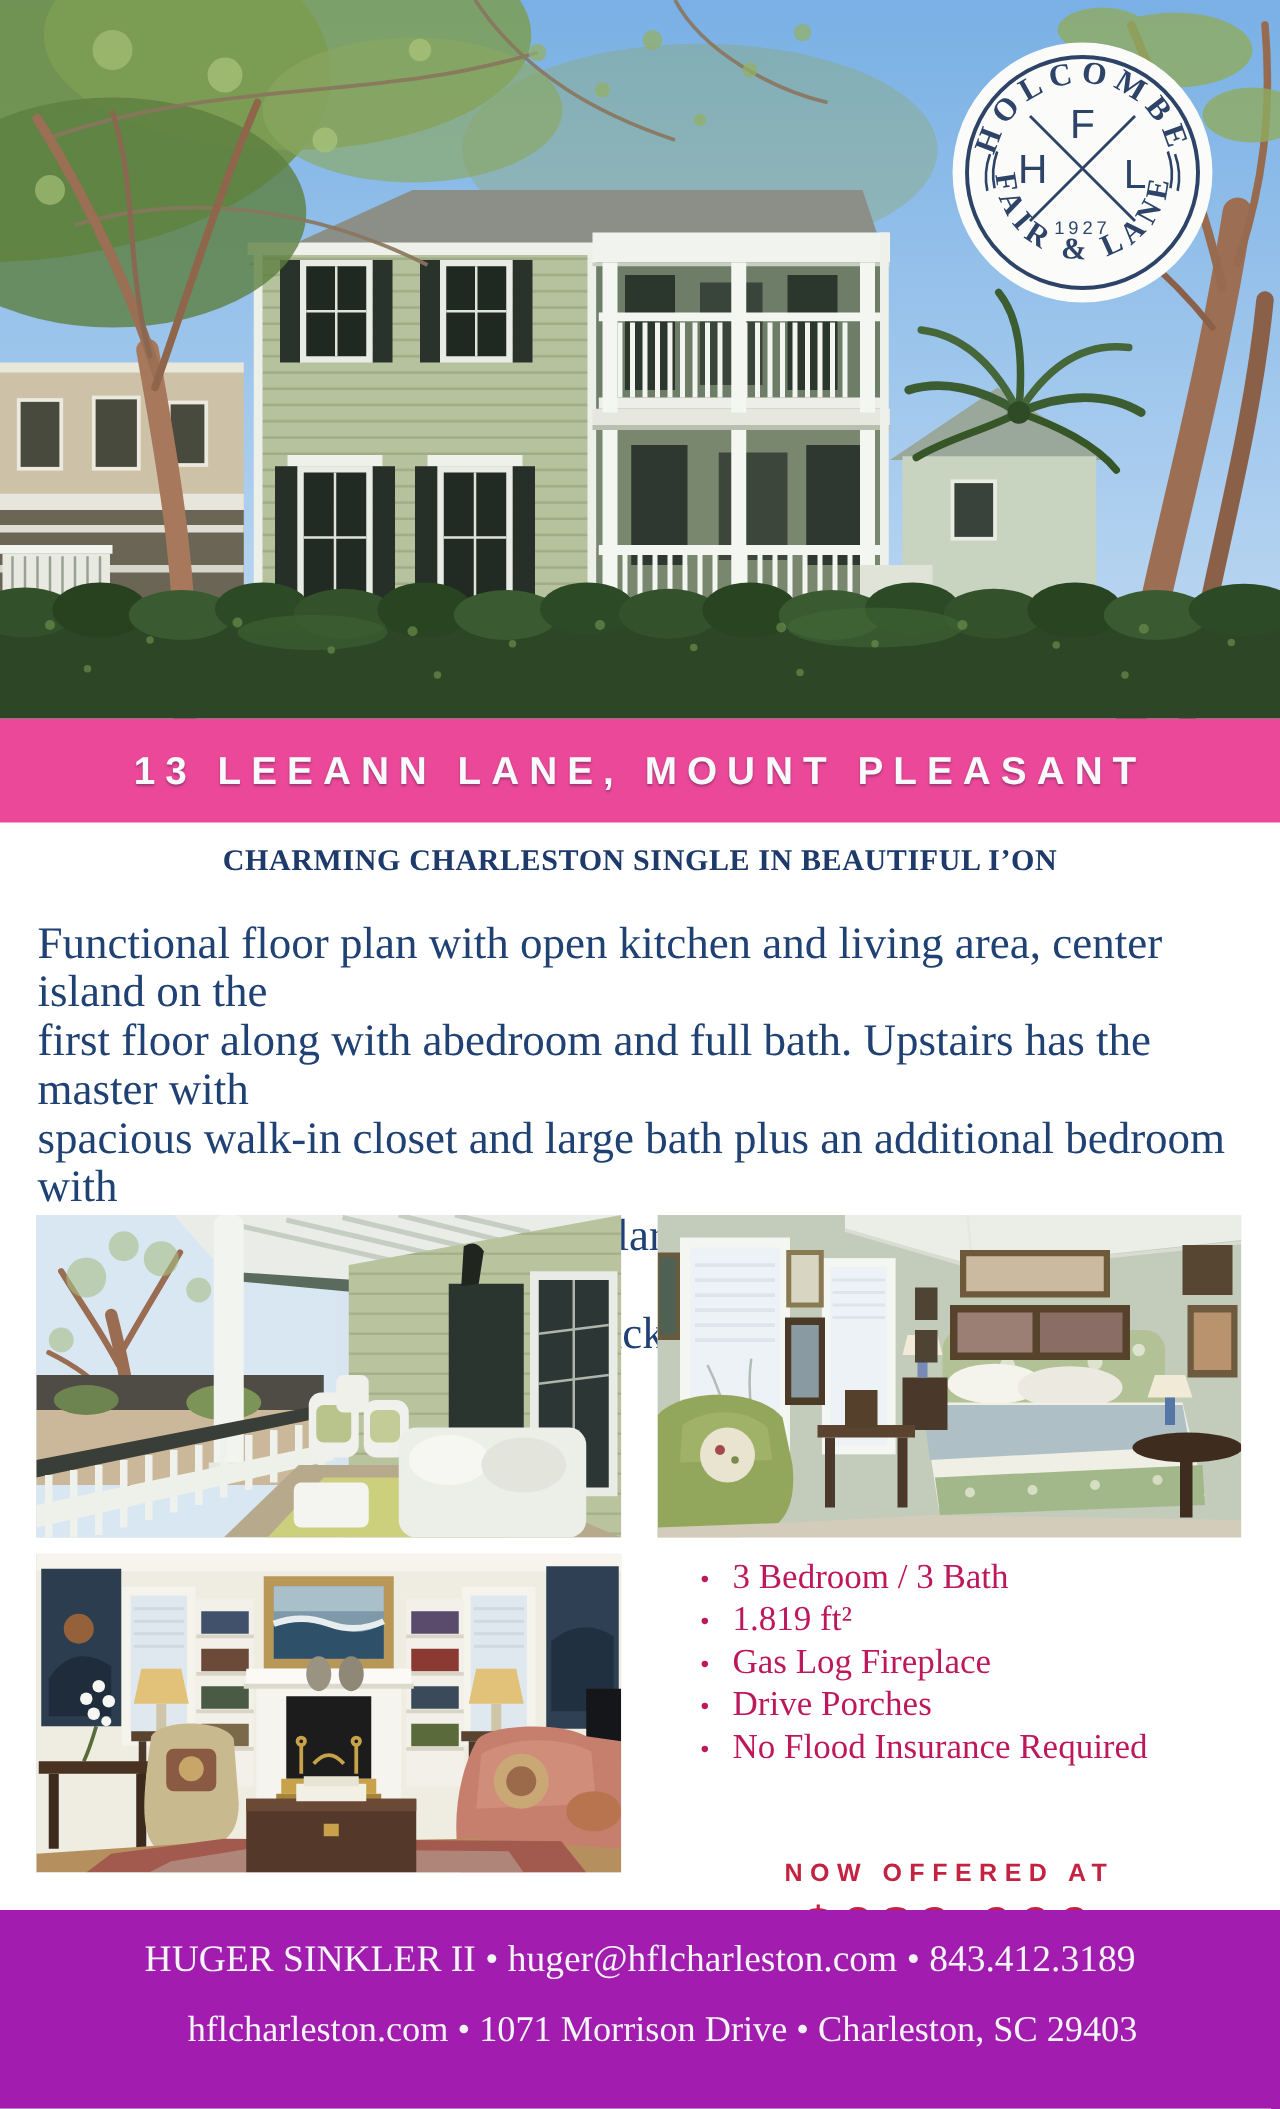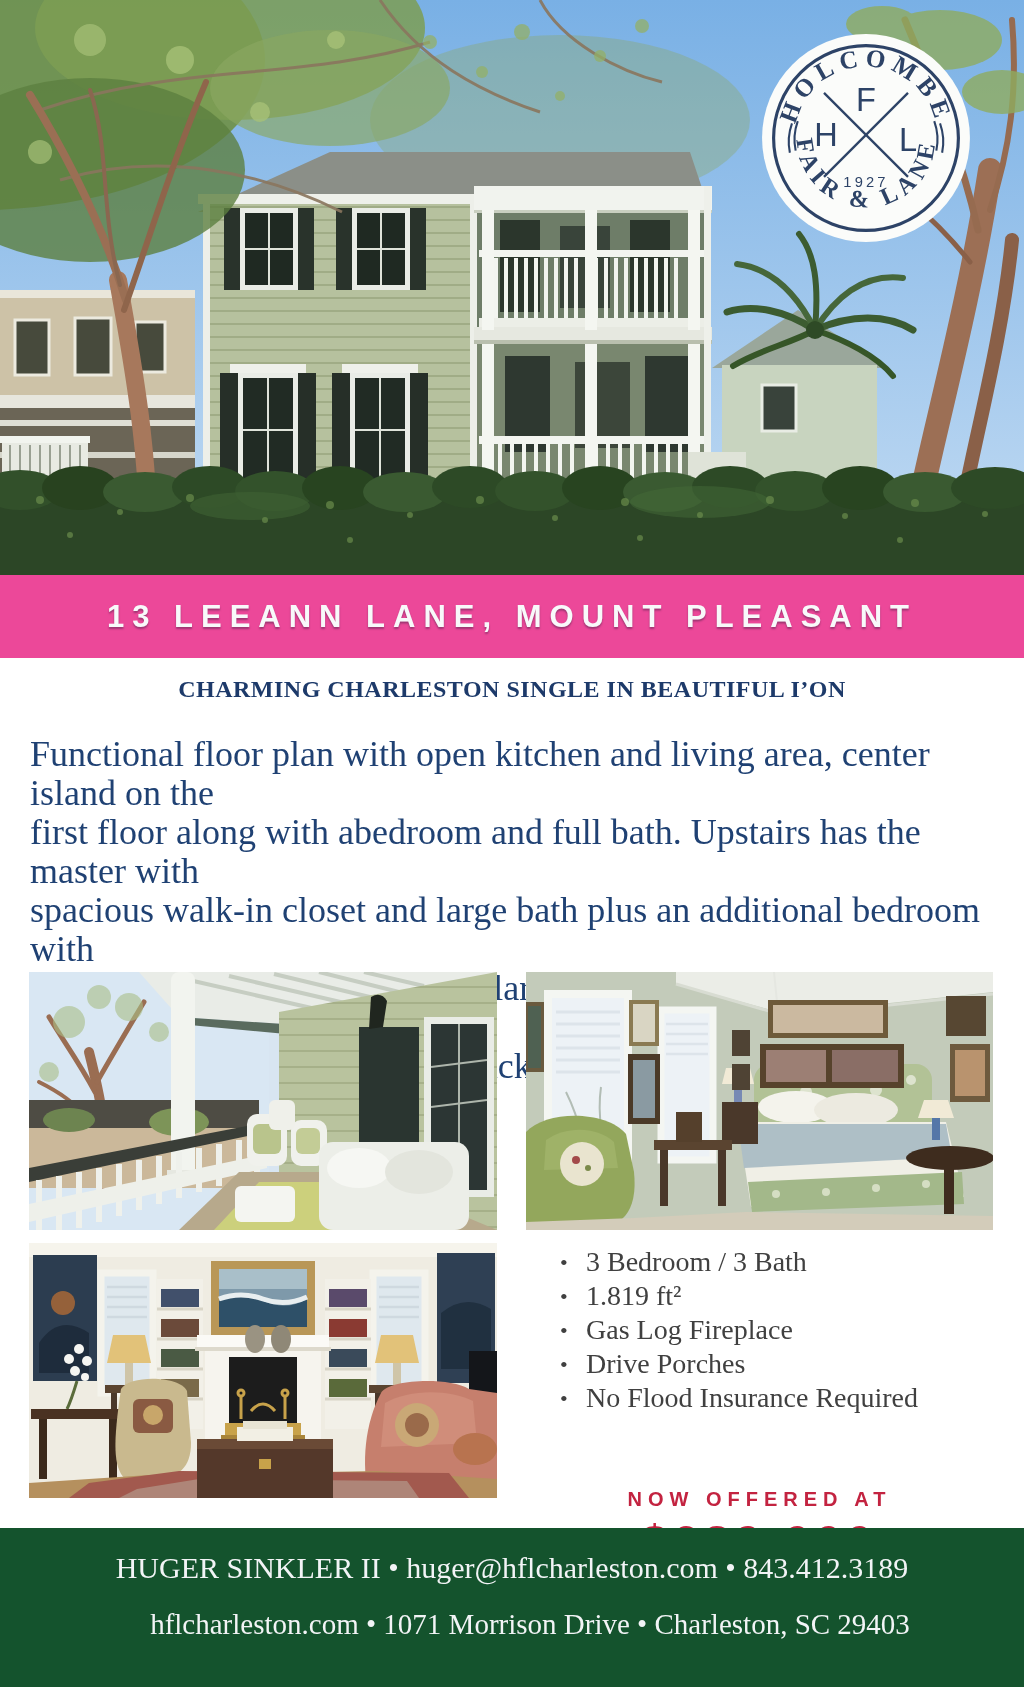--- a/index.html
+++ b/index.html
@@ -30,32 +30,32 @@
         line-height:39px;white-space:pre-line;}
 
   
   .photo{overflow:hidden;background:#dddddd;}
   .photo-porch{left:29px;top:972px;width:468px;height:258px;}
   .photo-bedroom{left:526px;top:972px;width:467px;height:258px;}
   .photo-living{left:29px;top:1243px;width:468px;height:255px;}
 
   
   .features{left:556px;top:1245px;width:440px;margin:0;padding:0;list-style:none;
-            color:#404040;font-size:28px;}
+            color:#be185d;font-size:28px;}
   .features li{position:relative;padding-left:30px;line-height:34px;}
   .features li::before{content:"\2022";position:absolute;left:4px;top:1px;font-size:22px;}
 
   
   .offer{left:526px;top:1440px;width:467px;text-align:center;color:#c32340;
          font-family:"Liberation Sans", sans-serif;font-weight:700;margin-top:48px;}
   .offer .label{font-size:20px;letter-spacing:6px;}
   .offer .price{font-size:47px;letter-spacing:5px;margin-top:3px;}
 
   
-  .footer{left:0;top:1528px;width:1024px;height:159px;background:#14532d;
+  .footer{left:0;top:1528px;width:1024px;height:159px;background:#a21caf;
           display:flex;flex-direction:column;align-items:center;
           padding-top:24px;box-sizing:border-box;gap:24px;}
   .footer .line{color:#f2f4f6;font-size:30px;line-height:32px;white-space:nowrap;}
   .footer .line2{font-size:29px;margin-left:36px;}
 </style>
 </head>
 <body>
 
 <div class="page">
 

